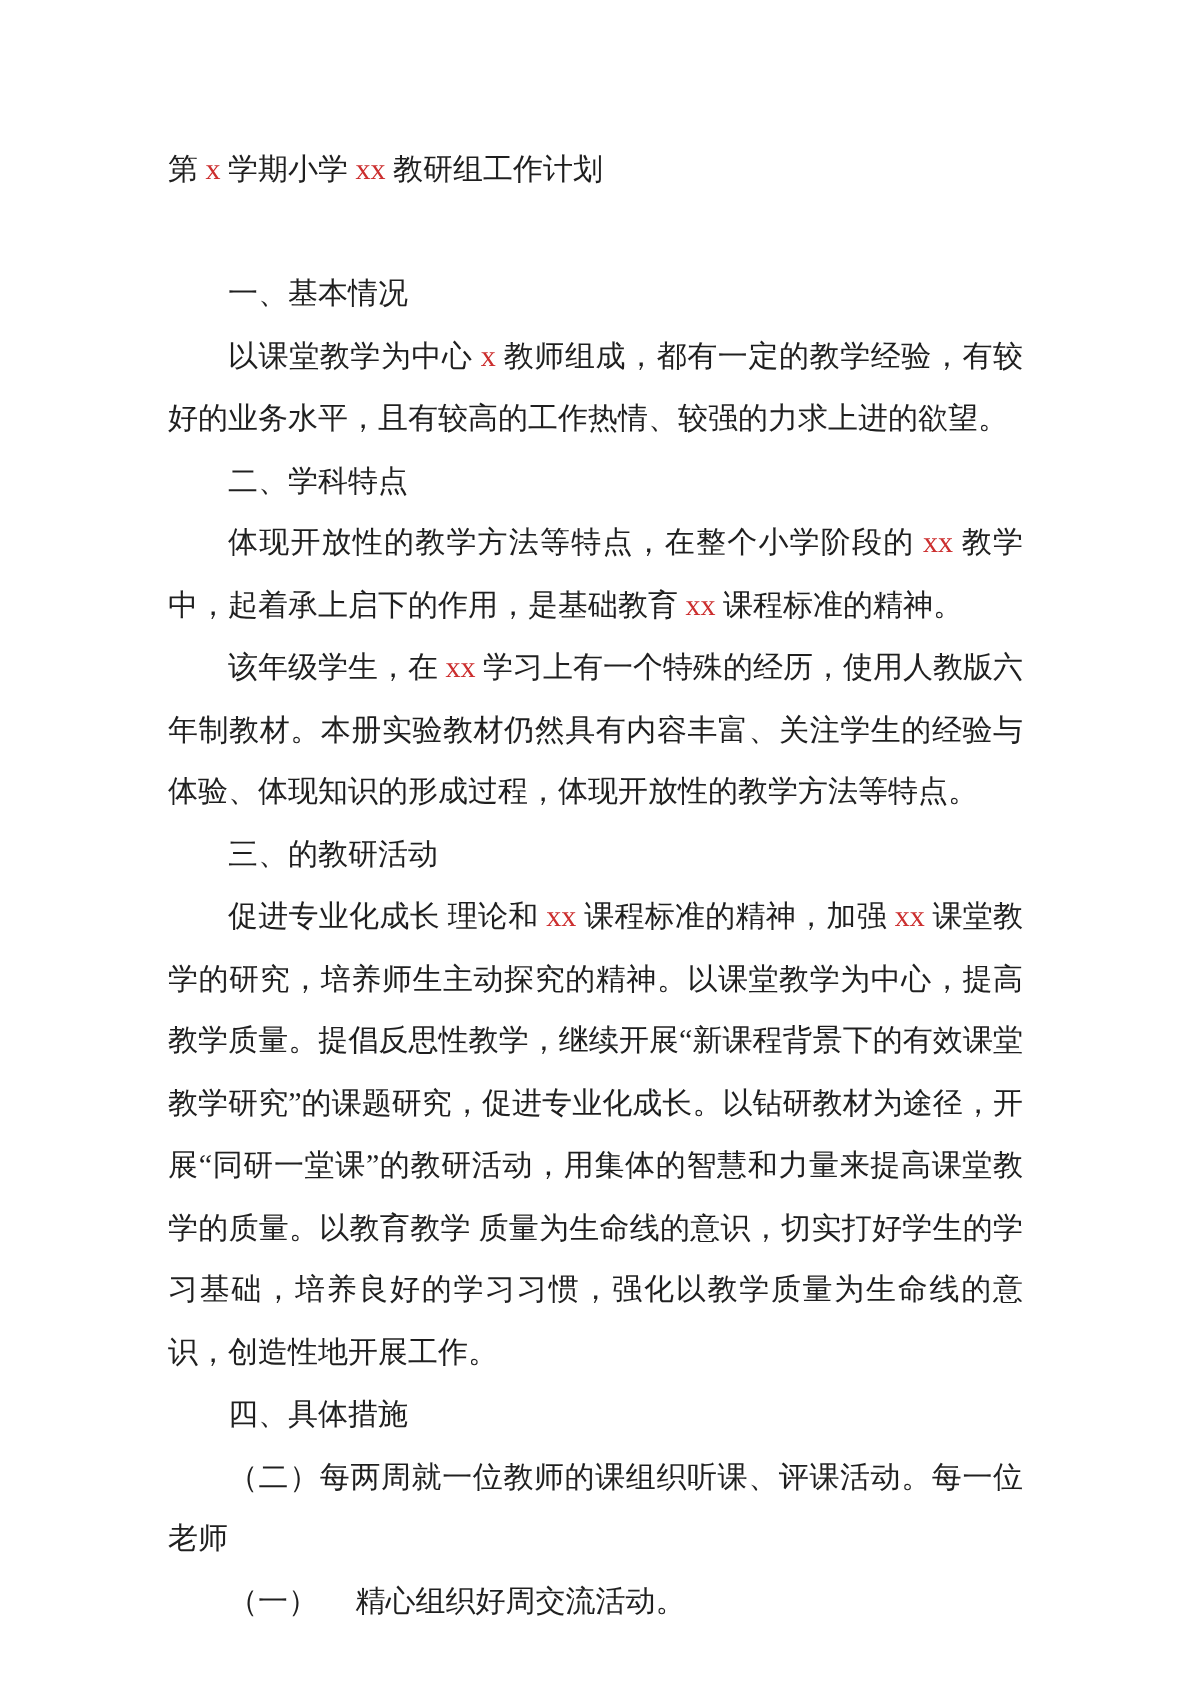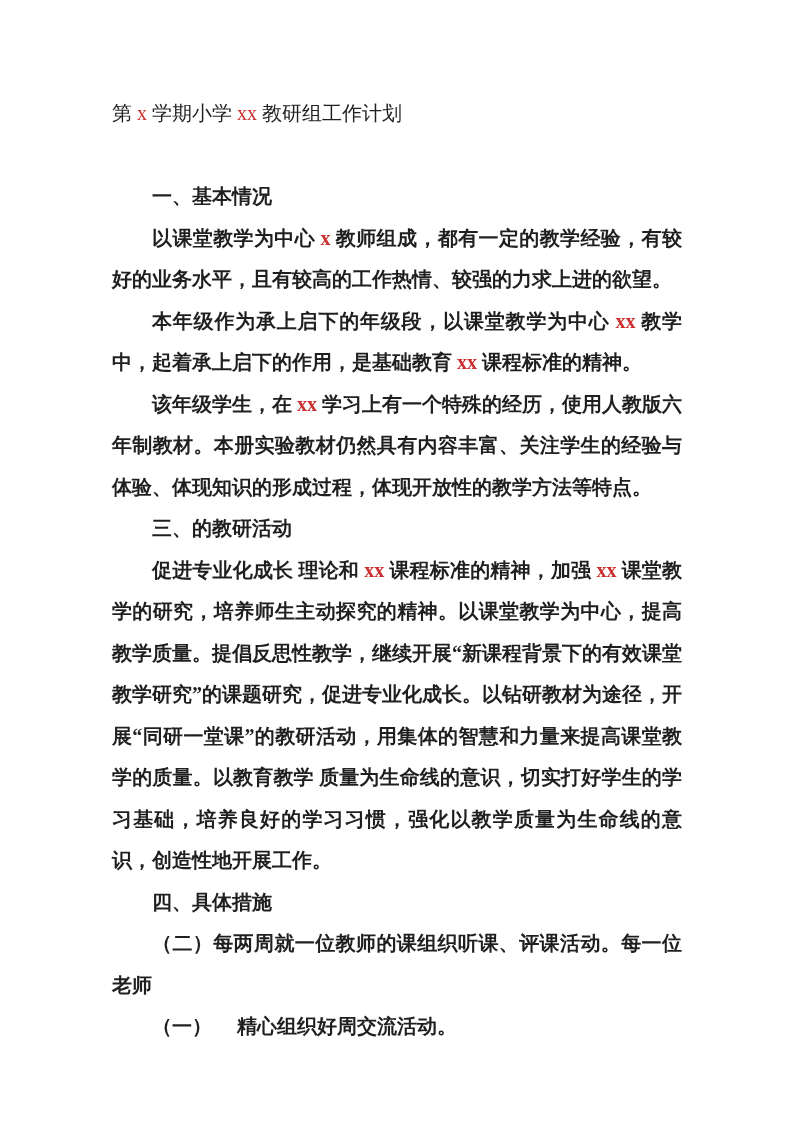--- a/index.html
+++ b/index.html
@@ -25,32 +25,32 @@
     margin: 0;
     padding: 0;
   }
   p.title {
     text-indent: 0;
     margin-bottom: 41.5px; 
   }
   p.heading,
   p.body {
     text-indent: 2em;
-    font-weight: bold;
   }
 </style>
 </head>
 <body>
 
 <div class="page" style="background: rgb(255, 255, 255); color: rgb(31, 31, 31);">
   <div id="doc-content">
       <p class="title"><span>第 </span><span style="color: rgb(204, 47, 47);">x</span><span> 学期小学 </span><span style="color: rgb(204, 47, 47);">xx</span><span> 教研组工作计划</span></p>
       <p class="heading"><span>一、基本情况</span></p>
       <p class="body"><span>以课堂教学为中心 </span><span style="color: rgb(204, 47, 47);">x</span><span> 教师组成，都有一定的教学经验，有较好的业务水平，且有较高的工作热情、较强的力求上进的欲望。</span></p>
-      <p class="body"><span>本年级作为承上启下的年级段，以课堂教学为中心 </span><span style="color: rgb(204, 47, 47);">xx</span><span> 教学中，起着承上启下的作用，是基础教育 </span><span style="color: rgb(204, 47, 47);">xx</span><span> 课程标准的精神。</span></p>
+      <p class="heading"><span>二、学科特点</span></p>
+      <p class="body"><span>体现开放性的教学方法等特点，在整个小学阶段的 </span><span style="color: rgb(204, 47, 47);">xx</span><span> 教学中，起着承上启下的作用，是基础教育 </span><span style="color: rgb(204, 47, 47);">xx</span><span> 课程标准的精神。</span></p>
       <p class="body"><span>该年级学生，在 </span><span style="color: rgb(204, 47, 47);">xx</span><span> 学习上有一个特殊的经历，使用人教版六年制教材。本册实验教材仍然具有内容丰富、关注学生的经验与体验、体现知识的形成过程，体现开放性的教学方法等特点。</span></p>
       <p class="heading"><span>三、的教研活动</span></p>
       <p class="body"><span>促进专业化成长 理论和 </span><span style="color: rgb(204, 47, 47);">xx</span><span> 课程标准的精神，加强 </span><span style="color: rgb(204, 47, 47);">xx</span><span> 课堂教学的研究，培养师生主动探究的精神。以课堂教学为中心，提高教学质量。提倡反思性教学，继续开展“新课程背景下的有效课堂教学研究”的课题研究，促进专业化成长。以钻研教材为途径，开展“同研一堂课”的教研活动，用集体的智慧和力量来提高课堂教学的质量。以教育教学 质量为生命线的意识，切实打好学生的学习基础，培养良好的学习习惯，强化以教学质量为生命线的意识，创造性地开展工作。</span></p>
       <p class="heading"><span>四、具体措施</span></p>
       <p class="body"><span>（二）每两周就一位教师的课组织听课、评课活动。每一位老师</span></p>
       <p class="body"><span>（一）　 精心组织好周交流活动。</span></p>
     </div>
 </div>
 
 </body></html>

